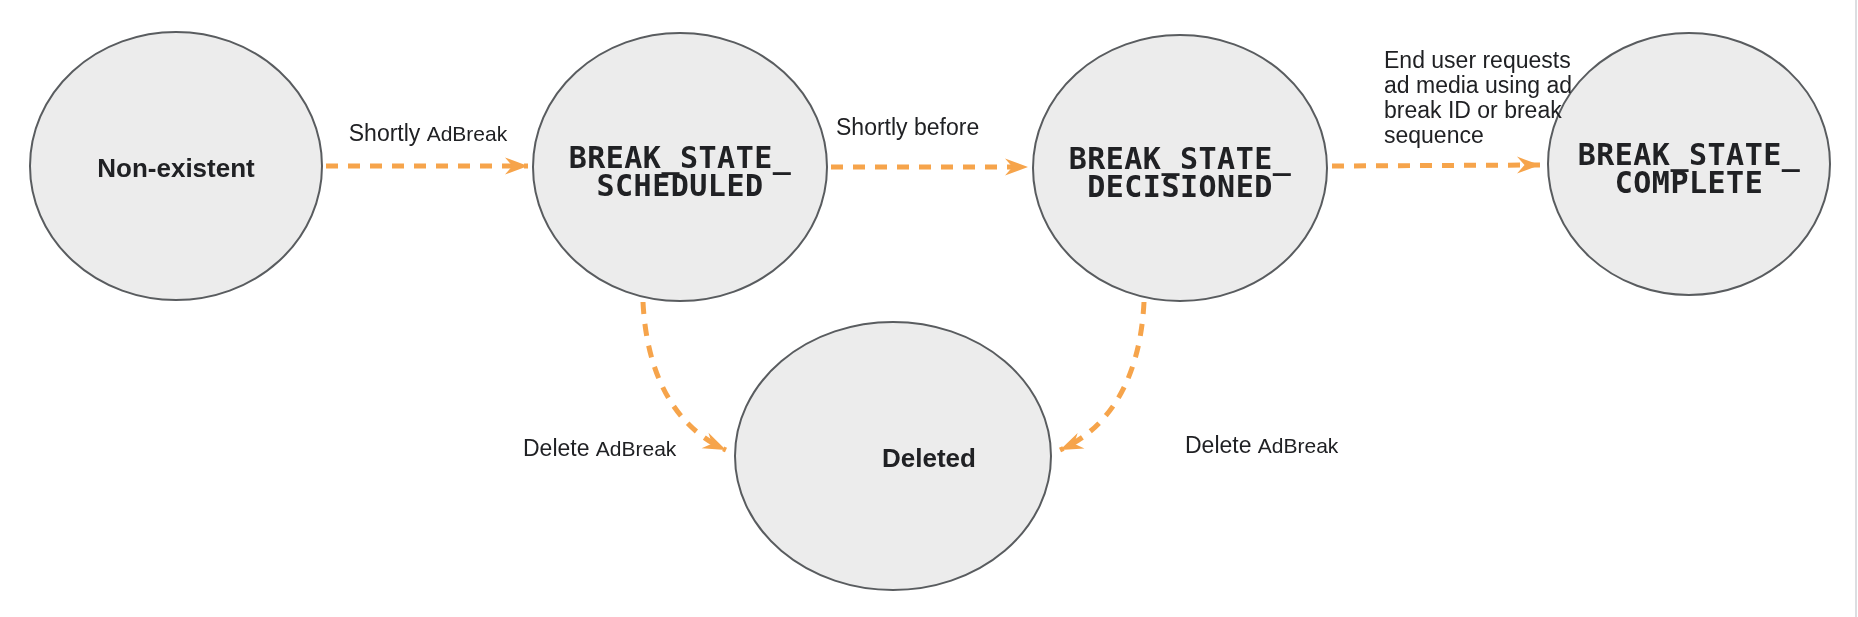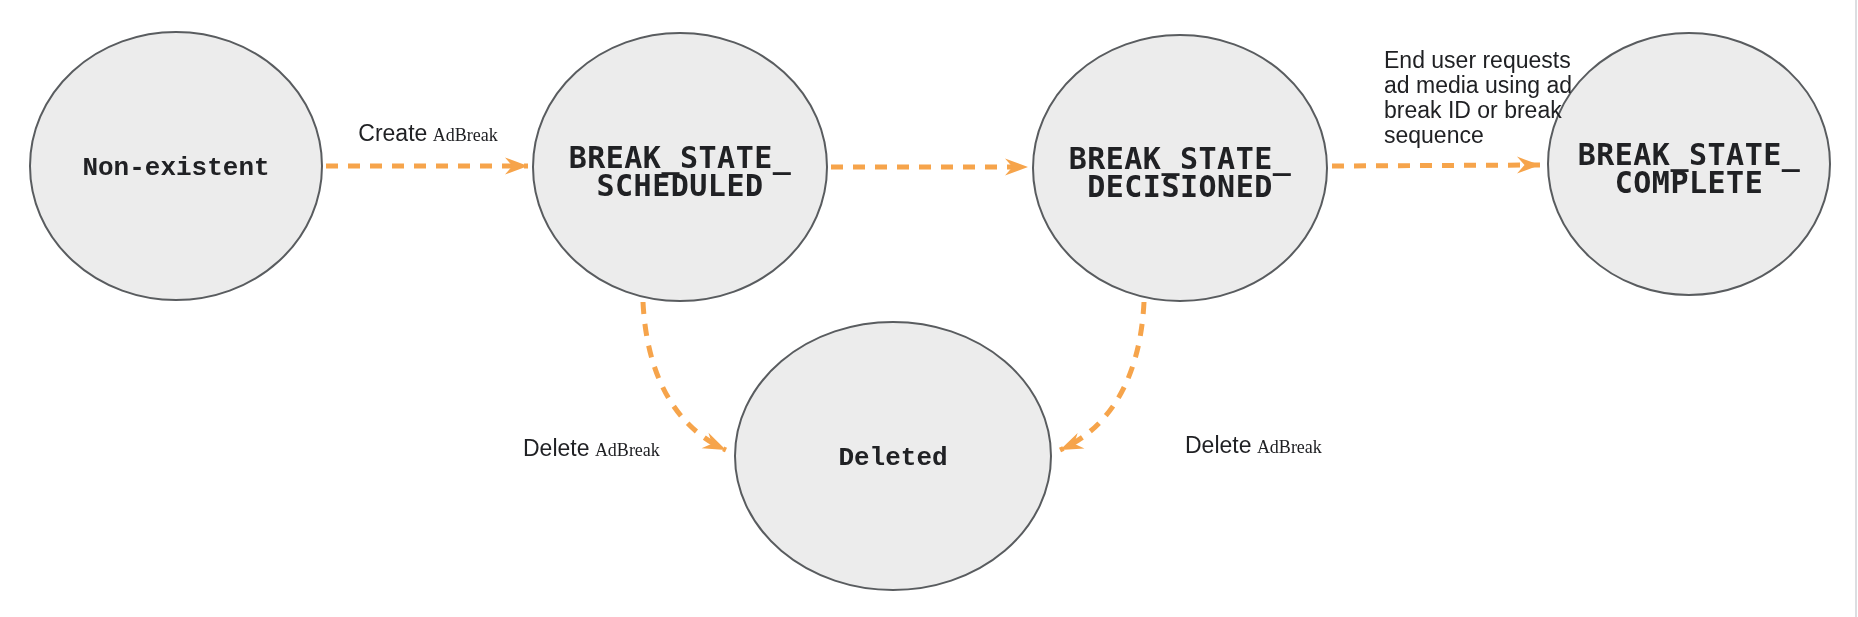--- a/index.html
+++ b/index.html
@@ -9,24 +9,24 @@
   }
   .stage svg{position:absolute;left:0;top:0;}
   .node-label{
     position:absolute;transform:translate(-50%,-50%);
     text-align:center;white-space:pre-line;font-weight:bold;
   }
   .state-code{
     font-family:"DejaVu Sans Mono","Liberation Mono",monospace;
     font-size:30px;line-height:28px;letter-spacing:.5px;
   }
-  .state-plain{font-size:26px;line-height:30px;font-family:Liberation Mono, monospace;}
+  .state-plain{font-size:26px;line-height:30px;}
   .edge-label{position:absolute;font-size:23px;line-height:25px;white-space:pre-line;}
   .edge-label .mono,
-  .mono-line{font-family:Liberation Serif, serif;font-size:18px;}
+  .mono-line{font-family:Liberation Sans, sans-serif;font-size:21px;}
   .edge-label .mono{margin-left:.30em;}
   .centerx{transform:translateX(-50%);}
   .right-border{position:absolute;top:0;right:1px;width:2px;height:617px;background:#dcdee1;}
 </style>
 </head>
 <body>
 
 <div class="stage">
 
   <svg width="1858" height="617" viewBox="0 0 1858 617">
@@ -53,27 +53,28 @@
 
   <div class="node-label state-code" style="left:680px;top:172px;">BREAK_STATE_
 SCHEDULED</div>
 
   <div class="node-label state-code" style="left:1180px;top:173px;">BREAK_STATE_
 DECISIONED</div>
 
   <div class="node-label state-code" style="left:1689px;top:169px;">BREAK_STATE_
 COMPLETE</div>
 
-  <div class="node-label state-plain" style="left:893px;top:458px;">Deleted</div>
+  <div class="node-label state-plain" style="left:929px;top:458px;">Deleted</div>
 
   <div class="edge-label centerx" style="left:428px;top:96px;">
-    <span>Create</span><span class="mono">AdBreak</span>
+    <span>Shortly</span><span class="mono">AdBreak</span>
   </div>
 
   <div class="edge-label" style="left:836px;top:90px;">
+    <div>Shortly before</div>
   </div>
 
   <div class="edge-label" style="left:1348px;top:48px;margin-left:36px;">End user requests
 ad media using ad
 break ID or break
 sequence</div>
 
   <div class="edge-label" style="left:523px;top:411px;">
     <span>Delete</span><span class="mono">AdBreak</span>
   </div>

